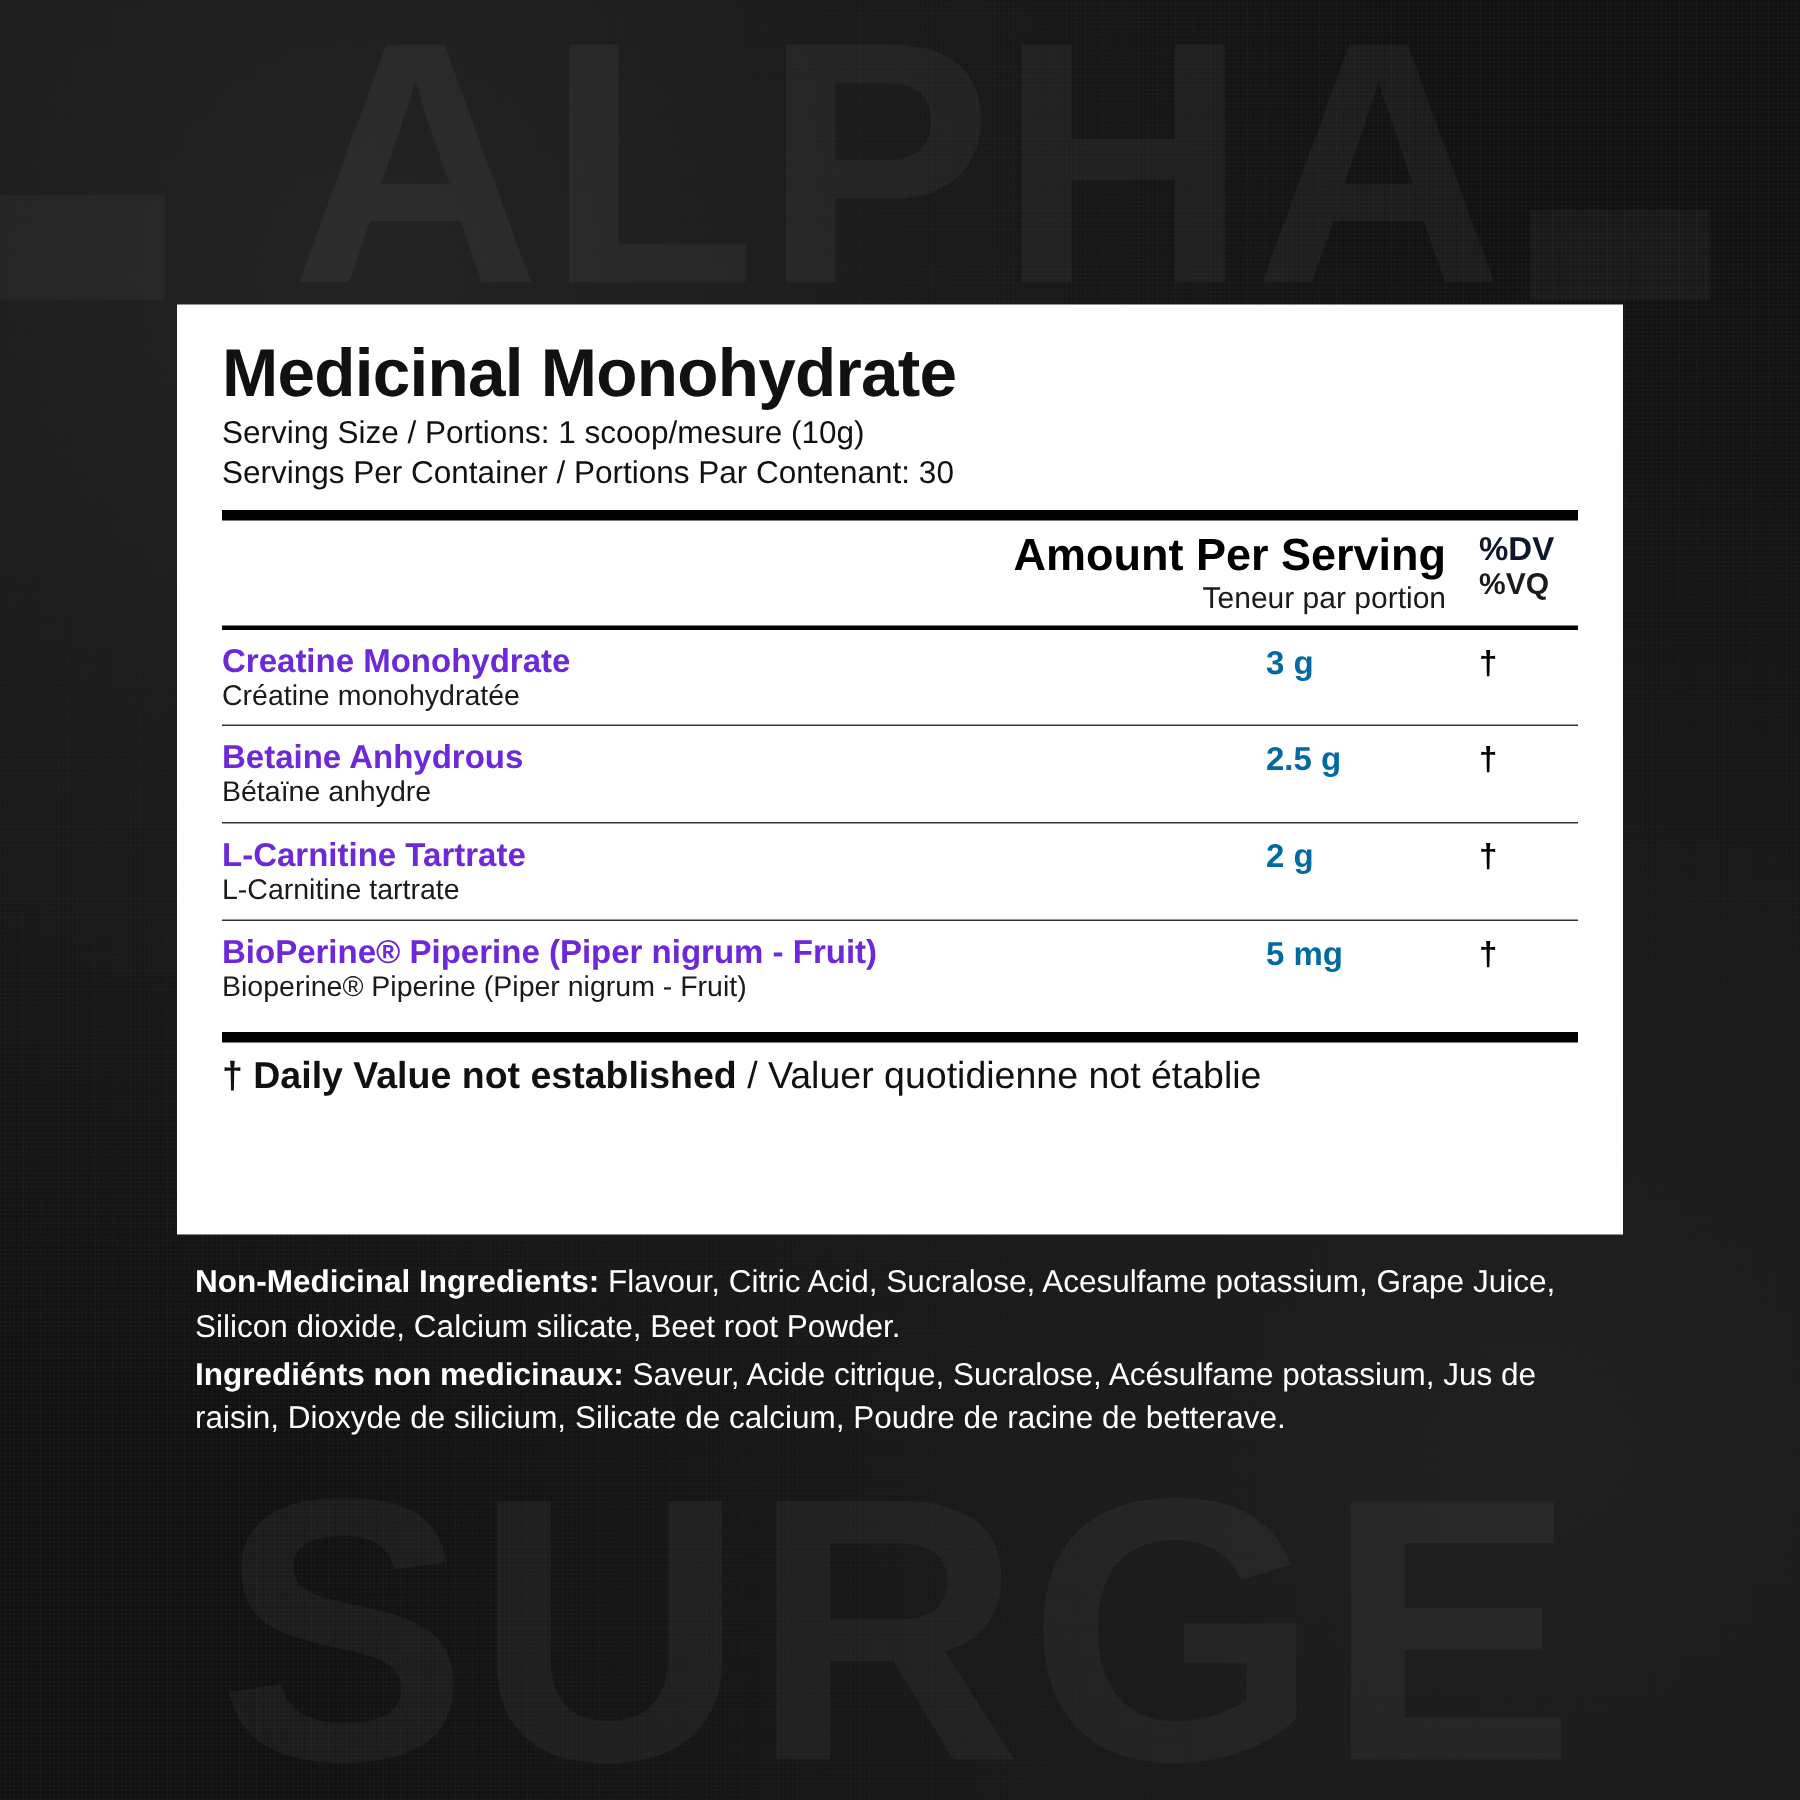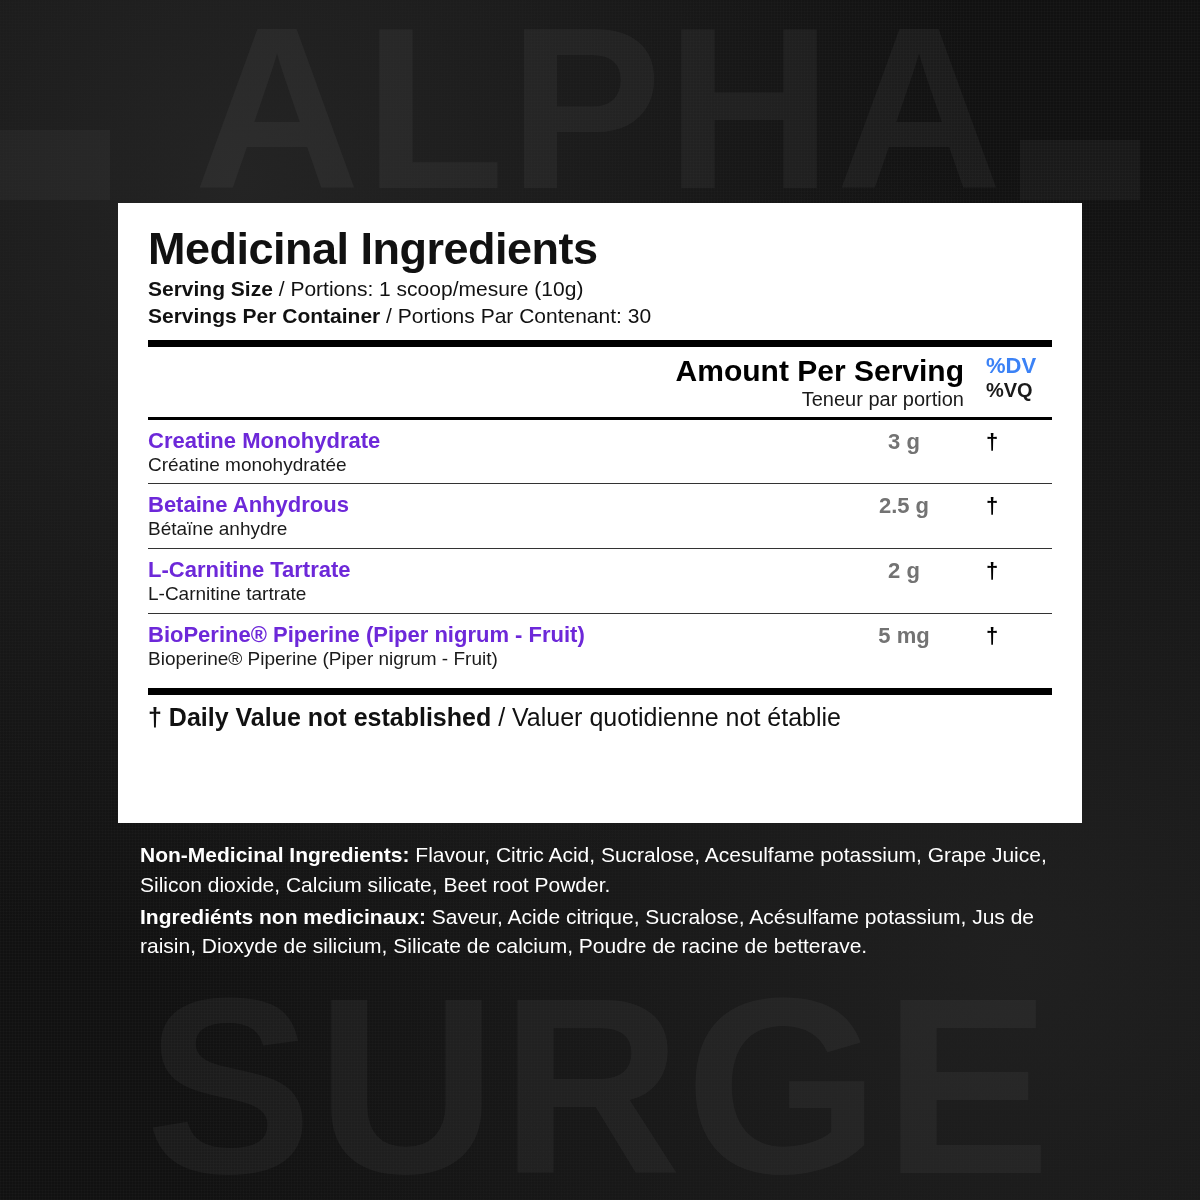--- a/index.html
+++ b/index.html
@@ -75,21 +75,21 @@
     color: #1a1a1a;
     line-height: 1.1;
     margin: 0 0 4px 0;
   }
   .serving-line {
     font-size: 21px;
     color: #111;
     line-height: 1.32;
   }
   .serving-line b {
-    font-weight: bold;
+    font-weight: normal;
   }
   .serving-line span.reg {
     font-weight: normal;
   }
 
   .rule-thick {
     border-top: 7px solid #000;
     margin-top: 10px;
   }
   .rule-medium {
@@ -121,21 +121,21 @@
     color: #1a1a1a;
     line-height: 1.15;
   }
   .head-dv {
     text-align: left;
     width: 66px;
   }
   .head-dv .en {
     font-size: 22px;
     font-weight: bold;
-    color: #3b82f6;
+    color: #0f172a;
     line-height: 1.12;
   }
   .head-dv .fr {
     font-size: 20px;
     font-weight: bold;
     color: #1a1a1a;
     line-height: 1.15;
   }
 
   .ing-row {
@@ -156,22 +156,22 @@
   .ing-fr {
     font-size: 19px;
     font-weight: normal;
     color: #1a1a1a;
     line-height: 1.2;
   }
   .ing-amount {
     flex: 0 0 auto;
     font-size: 22px;
     font-weight: bold;
-    color: #737373;
-    text-align: center;
+    color: #0369a1;
+    text-align: left;
     width: 120px;
     margin-right: 22px;
     padding-top: 1px;
   }
   .ing-dv {
     flex: 0 0 auto;
     width: 66px;
     font-size: 22px;
     font-weight: bold;
     color: #000;
@@ -188,21 +188,21 @@
   .footnote b {
     font-weight: bold;
   }
   .footnote .reg {
     font-weight: normal;
   }
 
   
   .nonmed {
     position: absolute;
-    left: 140px;
+    left: 130px;
     top: 840px;
     width: 940px;
     color: #ffffff;
     font-size: 21px;
     line-height: 1.42;
   }
   .nonmed p {
     margin: 0 0 2px 0;
   }
   .nonmed b {
@@ -217,21 +217,21 @@
 
 <div class="backdrop">
   <div class="ghost-text ghost-top">ALPHA</div>
   <div class="ghost-text ghost-bottom">SURGE</div>
   <div class="ghost-blob" style="left:0;top:130px;width:110px;height:70px;"></div>
   <div class="ghost-blob" style="right:60px;top:140px;width:120px;height:60px;"></div>
 </div>
 
 <div class="panel">
 
-  <h1 class="title">Medicinal Ingredients</h1>
+  <h1 class="title">Medicinal Monohydrate</h1>
 
   <div class="serving-line">
     <b>Serving Size</b><span class="reg"> / Portions: 1 scoop/mesure (10g)</span>
   </div>
   <div class="serving-line">
     <b>Servings Per Container</b><span class="reg"> / Portions Par Contenant: 30</span>
   </div>
 
   <div class="rule-thick"></div>
 

